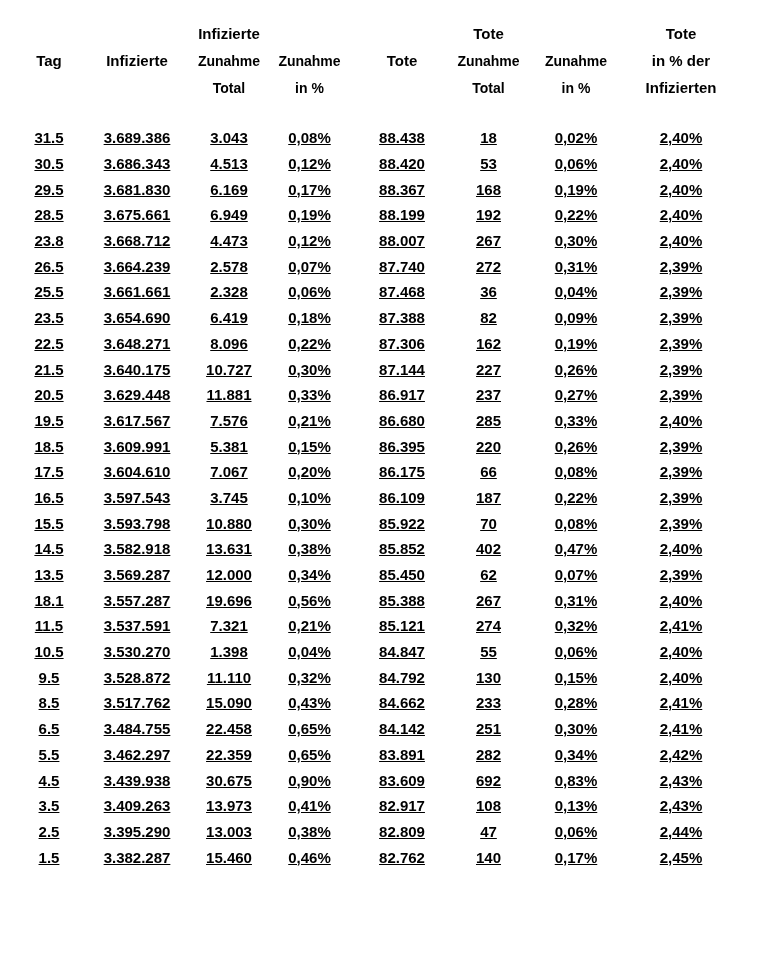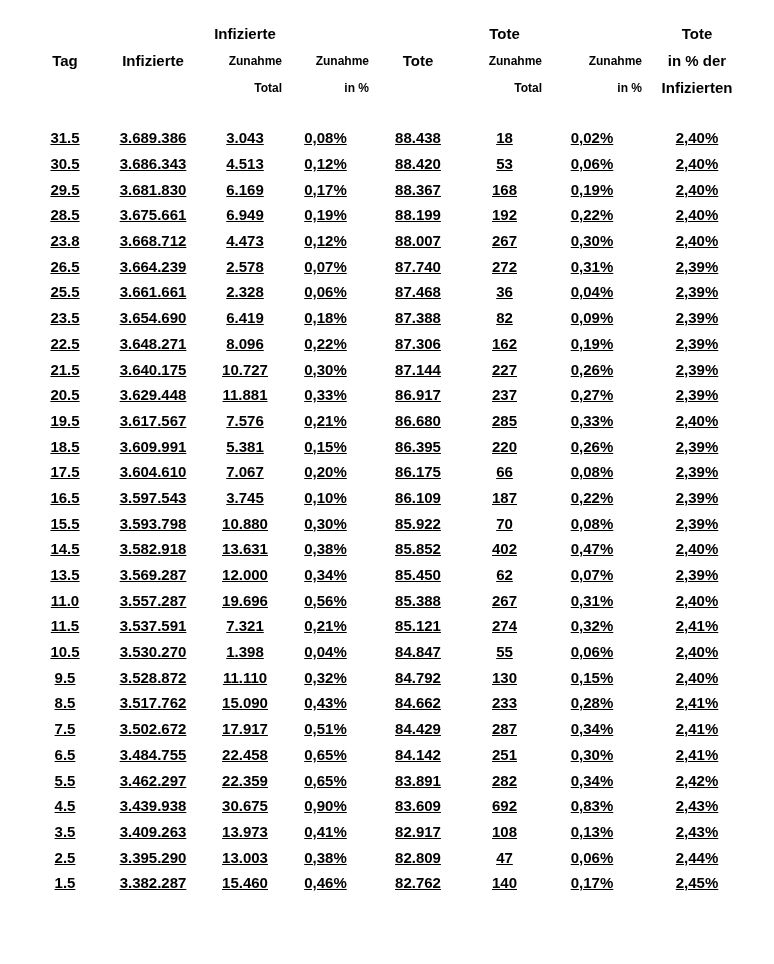--- a/index.html
+++ b/index.html
@@ -9,43 +9,42 @@
   body {
     width: 774px;
     height: 964px;
     background: #ffffff;
     color: #000000;
     font-family: "Liberation Sans", sans-serif;
     font-weight: bold;
     overflow: hidden;
   }
   .table-wrap {
-    padding: 20px 0 0 32px;
+    padding: 20px 0 0 16px;
   }
   table {
     border-collapse: collapse;
     table-layout: fixed;
     width: 720px;
   }
   th, td {
     padding: 0;
     text-align: center;
     font-weight: bold;
     white-space: nowrap;
     overflow: visible;
   }
   thead tr {
     height: 27px;
   }
   thead th.lg {
     font-size: 15px;
   }
   thead th.sm {
-    font-size: 12px;
-    text-align: right;
+    font-size: 14px;
   }
   thead tr.spacer {
     height: 24px;
   }
   tbody tr {
     height: 25.7px;
     text-decoration: underline;
   }
   tbody td {
     font-size: 15px;
@@ -276,21 +275,21 @@
           <td>13.5</td>
           <td>3.569.287</td>
           <td>12.000</td>
           <td>0,34%</td>
           <td>85.450</td>
           <td>62</td>
           <td>0,07%</td>
           <td>2,39%</td>
         </tr>
         <tr>
-          <td>11.0</td>
+          <td>18.1</td>
           <td>3.557.287</td>
           <td>19.696</td>
           <td>0,56%</td>
           <td>85.388</td>
           <td>267</td>
           <td>0,31%</td>
           <td>2,40%</td>
         </tr>
         <tr>
           <td>11.5</td>
@@ -326,30 +325,20 @@
           <td>8.5</td>
           <td>3.517.762</td>
           <td>15.090</td>
           <td>0,43%</td>
           <td>84.662</td>
           <td>233</td>
           <td>0,28%</td>
           <td>2,41%</td>
         </tr>
         <tr>
-          <td>7.5</td>
-          <td>3.502.672</td>
-          <td>17.917</td>
-          <td>0,51%</td>
-          <td>84.429</td>
-          <td>287</td>
-          <td>0,34%</td>
-          <td>2,41%</td>
-        </tr>
-        <tr>
           <td>6.5</td>
           <td>3.484.755</td>
           <td>22.458</td>
           <td>0,65%</td>
           <td>84.142</td>
           <td>251</td>
           <td>0,30%</td>
           <td>2,41%</td>
         </tr>
         <tr>

